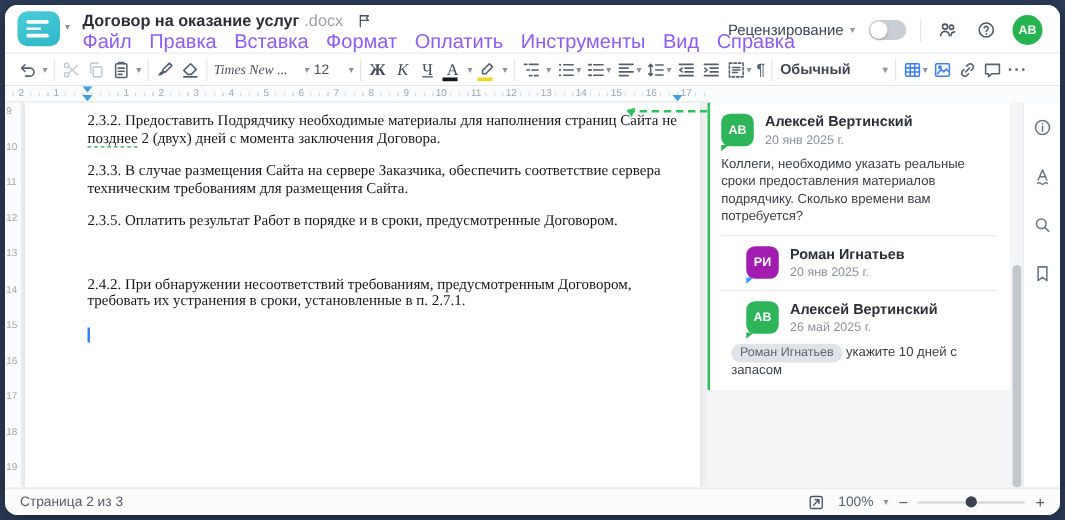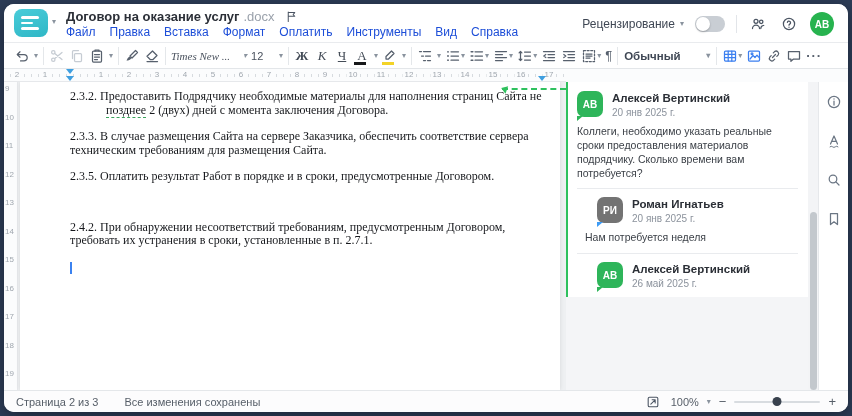--- a/index.html
+++ b/index.html
@@ -11,21 +11,21 @@
   .hdr{position:absolute;left:0;top:0;width:100%;height:38px;background:#fff;}
   .logo{position:absolute;left:10px;top:5px;width:34px;height:28px;border-radius:8px;background:linear-gradient(160deg,#49ccd9,#2fb7c6);display:flex;flex-direction:column;justify-content:center;gap:3px;padding-left:7px;box-sizing:border-box;cursor:pointer;}
   .logo i{display:block;height:2.5px;border-radius:2px;background:#fff;}
   .logo i:nth-child(1){width:18px}.logo i:nth-child(2){width:12px}.logo i:nth-child(3){width:18px}
   .caret{font-size:8px;color:#8a939e;line-height:1;}
   .logo-caret{position:absolute;left:48px;top:14px;}
   .title-row{position:absolute;left:62px;top:5px;font-size:13px;display:flex;align-items:center;gap:4px;}
   .t-main{font-weight:bold;color:#2b2f37;}
   .t-ext{color:#9aa1ab;}
   .flag{margin-left:6px;color:#4a5462;}
-  .menu-row{position:absolute;left:62px;top:21px;display:flex;gap:14px;font-size:12px;color:#1d4ed8;}
+  .menu-row{position:absolute;left:62px;top:21px;display:flex;gap:14px;font-size:16px;color:#8b5cf6;}
   .menu-row span{cursor:pointer;}
   .hdr-right{position:absolute;right:14px;top:8px;display:flex;align-items:center;gap:11px;height:24px;}
   .review{font-size:12px;color:#3f4754;display:flex;align-items:center;gap:5px;cursor:pointer;}
   .toggle{width:30px;height:16px;border-radius:9px;background:#c9ced4;position:relative;cursor:pointer;}
   .toggle i{position:absolute;left:1px;top:1px;width:14px;height:14px;border-radius:50%;background:#fff;box-shadow:0 1px 2px rgba(0,0,0,.25);}
   .vdiv{width:1px;height:18px;background:#e2e5e9;}
   .hicon{width:20px;height:20px;display:flex;align-items:center;justify-content:center;color:#4c5664;cursor:pointer;}
   .avatar{width:24px;height:24px;border-radius:50%;background:#27b34f;color:#fff;font-size:10px;font-weight:bold;display:flex;align-items:center;justify-content:center;cursor:pointer;}
 
   
@@ -52,35 +52,35 @@
   .mk{position:absolute;width:0;height:0;border-left:4px solid transparent;border-right:4px solid transparent;border-top:5px solid #3f9fe0;cursor:pointer;}
   .vruler{position:absolute;left:0;top:0;bottom:0;width:14px;background:#fbfcfd;border-right:1px solid #e6e8eb;box-sizing:border-box;overflow:hidden;}
   .vr-num{position:absolute;left:1px;font-size:8px;color:#a0a7af;line-height:10px;}
 
   
   .main{position:absolute;left:0;top:78px;width:100%;height:308px;background:#eef0f2;overflow:hidden;}
   .page{position:absolute;left:16px;top:0;width:540px;height:100%;background:#fff;box-shadow:0 0 4px rgba(0,0,0,.10);}
   .doc{position:absolute;left:50px;right:18px;top:8px;font-family:"Liberation Serif",serif;font-size:12px;line-height:13.5px;color:#16181c;}
   .doc p{margin:0 0 13px 0;}
   .doc p.gap-big{margin-bottom:37px;}
-  .marked{border-bottom:1px dashed #3aa35c;margin-left:36px;}
+  .marked{border-bottom:1px dashed #3aa35c;}
   .cursor{display:inline-block;width:2px;height:12px;background:#3b82f0;vertical-align:text-bottom;}
   .connector{position:absolute;left:498px;top:6px;width:64px;border-top:2px dashed #2fc15e;}
   .connector:before{content:"";position:absolute;left:-1px;top:-5px;width:0;height:0;border-top:4px solid transparent;border-bottom:4px solid transparent;border-right:6px solid #2fc15e;transform:rotate(20deg);}
 
   
   .cpanel{position:absolute;left:562px;top:0;width:242px;height:100%;background:#f4f5f7;}
   .thread{background:#fff;border-left:2px solid #2fc15e;padding:9px 10px 8px 9px;box-sizing:border-box;width:100%;cursor:pointer;}
   .cmt{position:relative;}
   .cmt.reply{padding-left:20px;}
   .cmt-head{display:flex;gap:9px;align-items:flex-start;}
   .cav{width:26px;height:26px;border-radius:7px;color:#fff;font-size:10px;font-weight:bold;display:flex;align-items:center;justify-content:center;position:relative;flex:none;}
   .cav:after{content:"";position:absolute;left:0;bottom:-4px;width:0;height:0;border-top:5px solid;border-right:6px solid transparent;border-top-color:inherit;}
   .av-green{background:#2eb55a;border-top-color:#2eb55a;}
-  .av-blue{background:#737373;border-top-color:#3d9bf5;}
+  .av-blue{background:#a21caf;border-top-color:#3d9bf5;}
   .cname{font-size:11.5px;font-weight:bold;color:#2b2f36;line-height:13px;padding-top:1px;}
   .cdate{font-size:10px;color:#8b929c;margin-top:2px;}
   .cbody{font-size:10.5px;color:#3a3f46;line-height:1.32;margin-top:7px;}
   .cmt.reply .cbody{margin-left:-12px;}
   .cdiv{height:1px;background:#e9ebee;margin:8px 0;}
   .pill{display:inline-block;background:#dfe2e6;color:#5d6672;border-radius:9px;padding:1px 7px;font-size:10px;line-height:13px;}
 
   
   .sbtrack{position:absolute;left:804px;top:0;width:10px;height:100%;background:#f3f4f6;}
   .sbthumb{position:absolute;left:805.5px;top:130px;width:7px;height:178px;border-radius:4px;background:#c3c8cd;cursor:pointer;}
@@ -412,33 +412,33 @@
         <div class="cdiv"></div>
 
         <div class="cmt reply">
           <div class="cmt-head">
             <span class="cav av-blue">РИ</span>
             <span>
               <div class="cname">Роман Игнатьев</div>
               <div class="cdate">20 янв 2025 г.</div>
             </span>
           </div>
-          <div class="cbody">Нам потребуется неделя</div>
         </div>
 
         <div class="cdiv"></div>
 
         <div class="cmt reply">
           <div class="cmt-head">
             <span class="cav av-green">АВ</span>
             <span>
               <div class="cname">Алексей Вертинский</div>
               <div class="cdate">26 май 2025 г.</div>
             </span>
           </div>
+          <div class="cbody"><span class="pill">Роман Игнатьев</span><span> укажите 10 дней с запасом</span></div>
         </div>
 
       </div>
     </div>
 
     <div class="sbtrack"></div>
     <div class="sbthumb"></div>
 
     <div class="rtools">
       <span class="hicon">
@@ -462,21 +462,20 @@
       <span class="hicon">
             <svg class="ic" viewBox="0 0 16 16">
               <path d="M4.5 2.5 h7 v11 l-3.5 -2.7 -3.5 2.7 z"></path>
             </svg>
           </span>
     </div>
   </div>
 
   <div class="sbar">
     <span class="lbl">Страница 2 из 3</span>
-    <span class="lbl">Все изменения сохранены</span>
     <span class="sbar-right">
       <span class="hicon">
             <svg class="ic" style="width:14px;height:14px" viewBox="0 0 16 16">
               <rect x="2.5" y="2.5" width="11" height="11" rx="1.5"></rect>
               <path d="M5.5 10.5 10.5 5.5 M7 5.5 h3.5 v3.5"></path>
             </svg>
           </span>
       <span>100%</span>
       <span class="caret">▾</span>
       <span class="zbtn">−</span>

